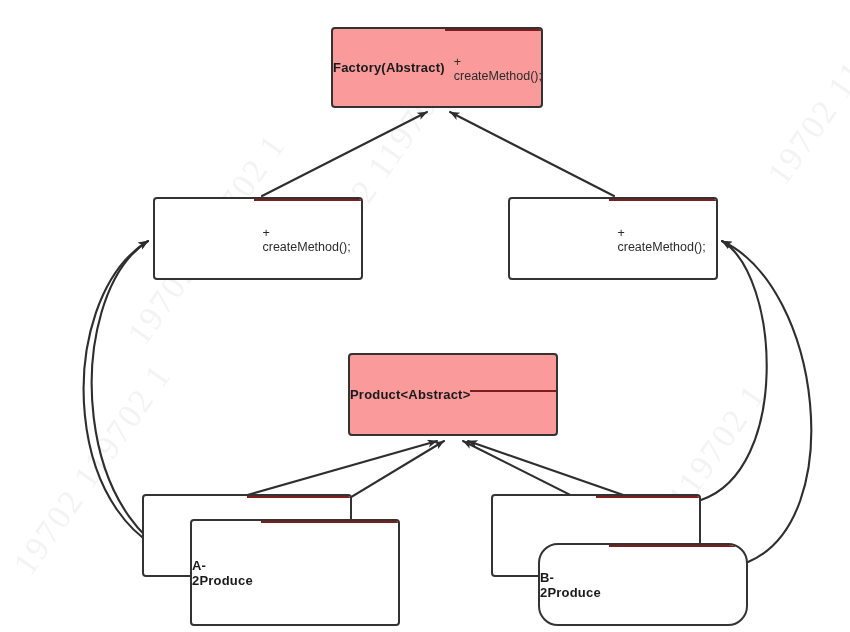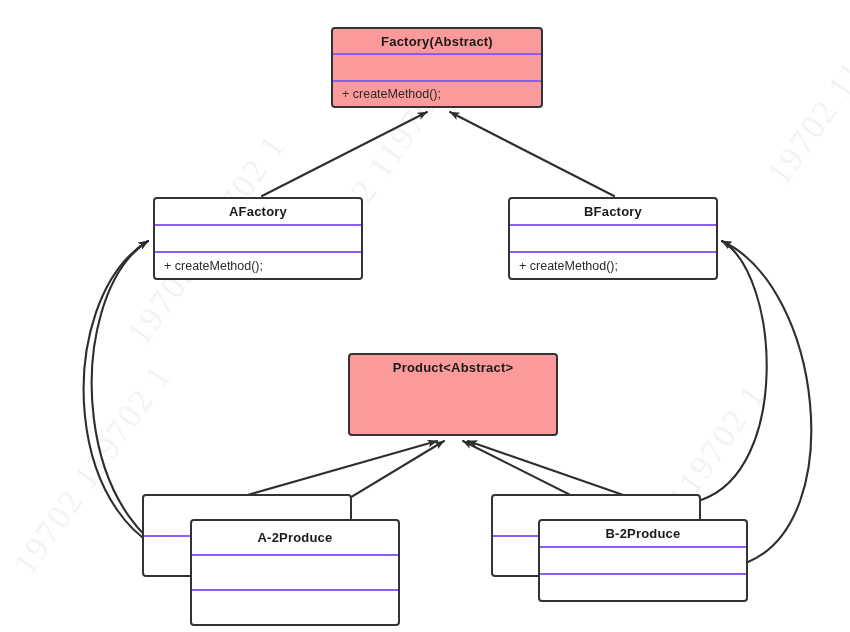--- a/index.html
+++ b/index.html
@@ -36,36 +36,36 @@
     transform-origin: left top;
     user-select: none;
   }
   .uml-class {
     position: absolute;
     box-sizing: border-box;
     border: 2px solid #333333;
     border-radius: 4px;
     background: #ffffff;
     display: flex;
-    flex-direction: column;
+    flex-direction: row;
     overflow: hidden;
   }
   .uml-class.abstract {
     background: #fb9a9a;
     border-color: #333333;
   }
   .uml-row {
     box-sizing: border-box;
     flex: 1 1 0;
     display: flex;
     align-items: center;
     position: relative;
   }
   .uml-row + .uml-row {
-    border-top: 2px solid #8b5cf6;
+    border-top: 2px solid #7f1d1d;
   }
   .uml-title {
     justify-content: center;
     font-weight: bold;
     font-size: 13px;
     color: #1a1a1a;
     letter-spacing: 0.2px;
   }
   .uml-method {
     justify-content: flex-start;
@@ -112,27 +112,25 @@
     </g>
   </svg>
 
   <div class="uml-class abstract" style="left:331px; top:27px; width:212px; height:81px;">
     <div class="uml-row uml-title">Factory(Abstract)</div>
     <div class="uml-row uml-empty"></div>
     <div class="uml-row uml-method">+ createMethod();</div>
   </div>
 
   <div class="uml-class" style="left:153px; top:197px; width:210px; height:83px;">
-    <div class="uml-row uml-title">AFactory</div>
     <div class="uml-row uml-empty"></div>
     <div class="uml-row uml-method">+ createMethod();</div>
   </div>
 
   <div class="uml-class" style="left:508px; top:197px; width:210px; height:83px;">
-    <div class="uml-row uml-title">BFactory</div>
     <div class="uml-row uml-empty"></div>
     <div class="uml-row uml-method">+ createMethod();</div>
   </div>
 
   <div class="uml-class abstract" style="left:348px; top:353px; width:210px; height:83px;align-items:center;">
     <div class="uml-row uml-title">Product&lt;Abstract&gt;</div>
     <div class="uml-row uml-empty"></div>
     <div class="uml-row uml-empty"></div>
   </div>
 
@@ -145,19 +143,19 @@
     <div class="uml-row uml-empty"></div>
     <div class="uml-row uml-empty"></div>
   </div>
 
   <div class="uml-class" style="left:190px; top:519px; width:210px; height:107px;">
     <div class="uml-row uml-title">A-2Produce</div>
     <div class="uml-row uml-empty"></div>
     <div class="uml-row uml-empty"></div>
   </div>
 
-  <div class="uml-class" style="left:538px; top:519px; width:210px; height:83px;">
+  <div class="uml-class" style="left:538px; top:543px; width:210px; height:83px;border-radius:20px;">
     <div class="uml-row uml-title">B-2Produce</div>
     <div class="uml-row uml-empty"></div>
     <div class="uml-row uml-empty"></div>
   </div>
 
 </div>
 
 </body></html>

